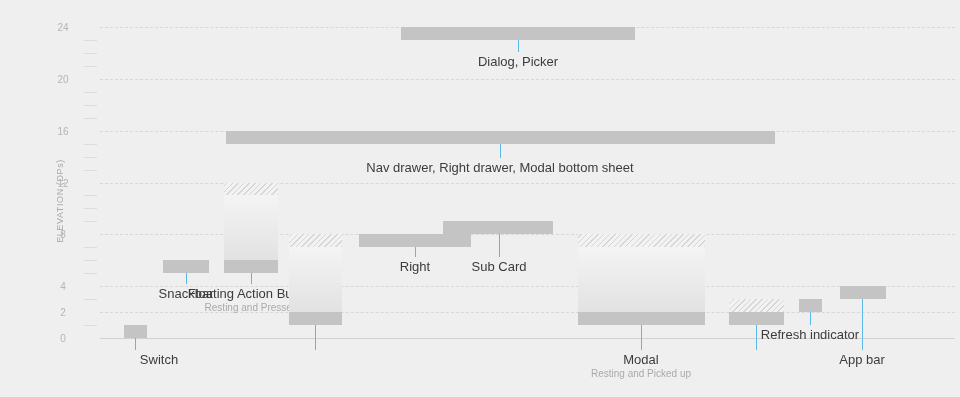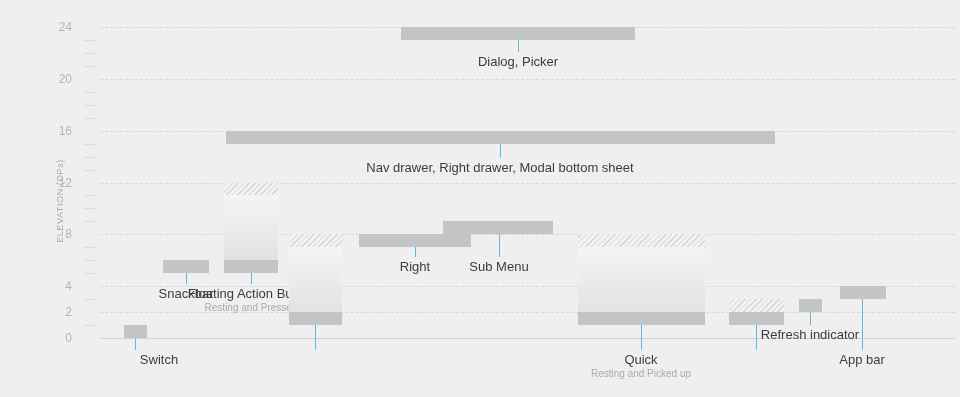--- a/index.html
+++ b/index.html
@@ -41,24 +41,24 @@
     transform: rotate(-90deg);
     transform-origin: center center;
     text-align: center;
     font-size: 9px;
     letter-spacing: 0.6px;
     color: #a8a8a8;
     white-space: nowrap;
   }
   .ytick-label {
     position: absolute;
-    right: 16px;
+    right: 10px;
     width: 30px;
-    text-align: right;
-    font-size: 12px;
+    text-align: center;
+    font-size: 10px;
     color: #b5b5b5;
     transform: translateY(-50%);
   }
   #ylabels {
     position: absolute;
     left: 56px;
     top: 0;
     width: 32px;
     height: 397px;
   }
@@ -199,28 +199,28 @@
       <div class="band band-solid" style="left: 189px; width: 53px; top: 312.083px; height: 12.9583px;"></div>
       <div class="connector" style="left: 215px; top: 325.042px; height: 24.9583px;"></div>
       <div class="band band-solid" style="left: 259px; width: 112px; top: 234.333px; height: 12.9583px;"></div>
       <div class="connector" style="left: 315px; top: 247.292px; height: 9.70833px;"></div>
       <div class="callout" style="left: 315px; top: 260px;">
         <div class="title">Right</div>
       </div>
       <div class="band band-solid" style="left: 343px; width: 110px; top: 221.375px; height: 12.9583px;"></div>
       <div class="connector" style="left: 399px; top: 234.333px; height: 22.6667px;"></div>
       <div class="callout" style="left: 399px; top: 260px;">
-        <div class="title">Sub Menu</div>
+        <div class="title">Sub Card</div>
       </div>
       <div class="band band-grad" style="left: 478px; width: 127px; top: 247.292px; height: 64.7917px;"></div>
       <div class="band band-hatch" style="left: 478px; width: 127px; top: 234.333px; height: 12.9583px;"></div>
       <div class="band band-solid" style="left: 478px; width: 127px; top: 312.083px; height: 12.9583px;"></div>
       <div class="connector" style="left: 541px; top: 325.042px; height: 24.9583px;"></div>
       <div class="callout" style="left: 541px; top: 353px;">
-        <div class="title">Quick</div>
+        <div class="title">Modal</div>
         <div class="sub">Resting and Picked up</div>
       </div>
       <div class="band band-hatch" style="left: 629px; width: 55px; top: 299.125px; height: 12.9583px;"></div>
       <div class="band band-solid" style="left: 629px; width: 55px; top: 312.083px; height: 12.9583px;"></div>
       <div class="connector" style="left: 656px; top: 325.042px; height: 24.9583px;"></div>
       <div class="band band-solid" style="left: 699px; width: 23px; top: 299.125px; height: 12.9583px;"></div>
       <div class="connector" style="left: 710px; top: 312.083px; height: 12.9167px;"></div>
       <div class="callout" style="left: 710px; top: 328px;">
         <div class="title">Refresh indicator</div>
       </div>

